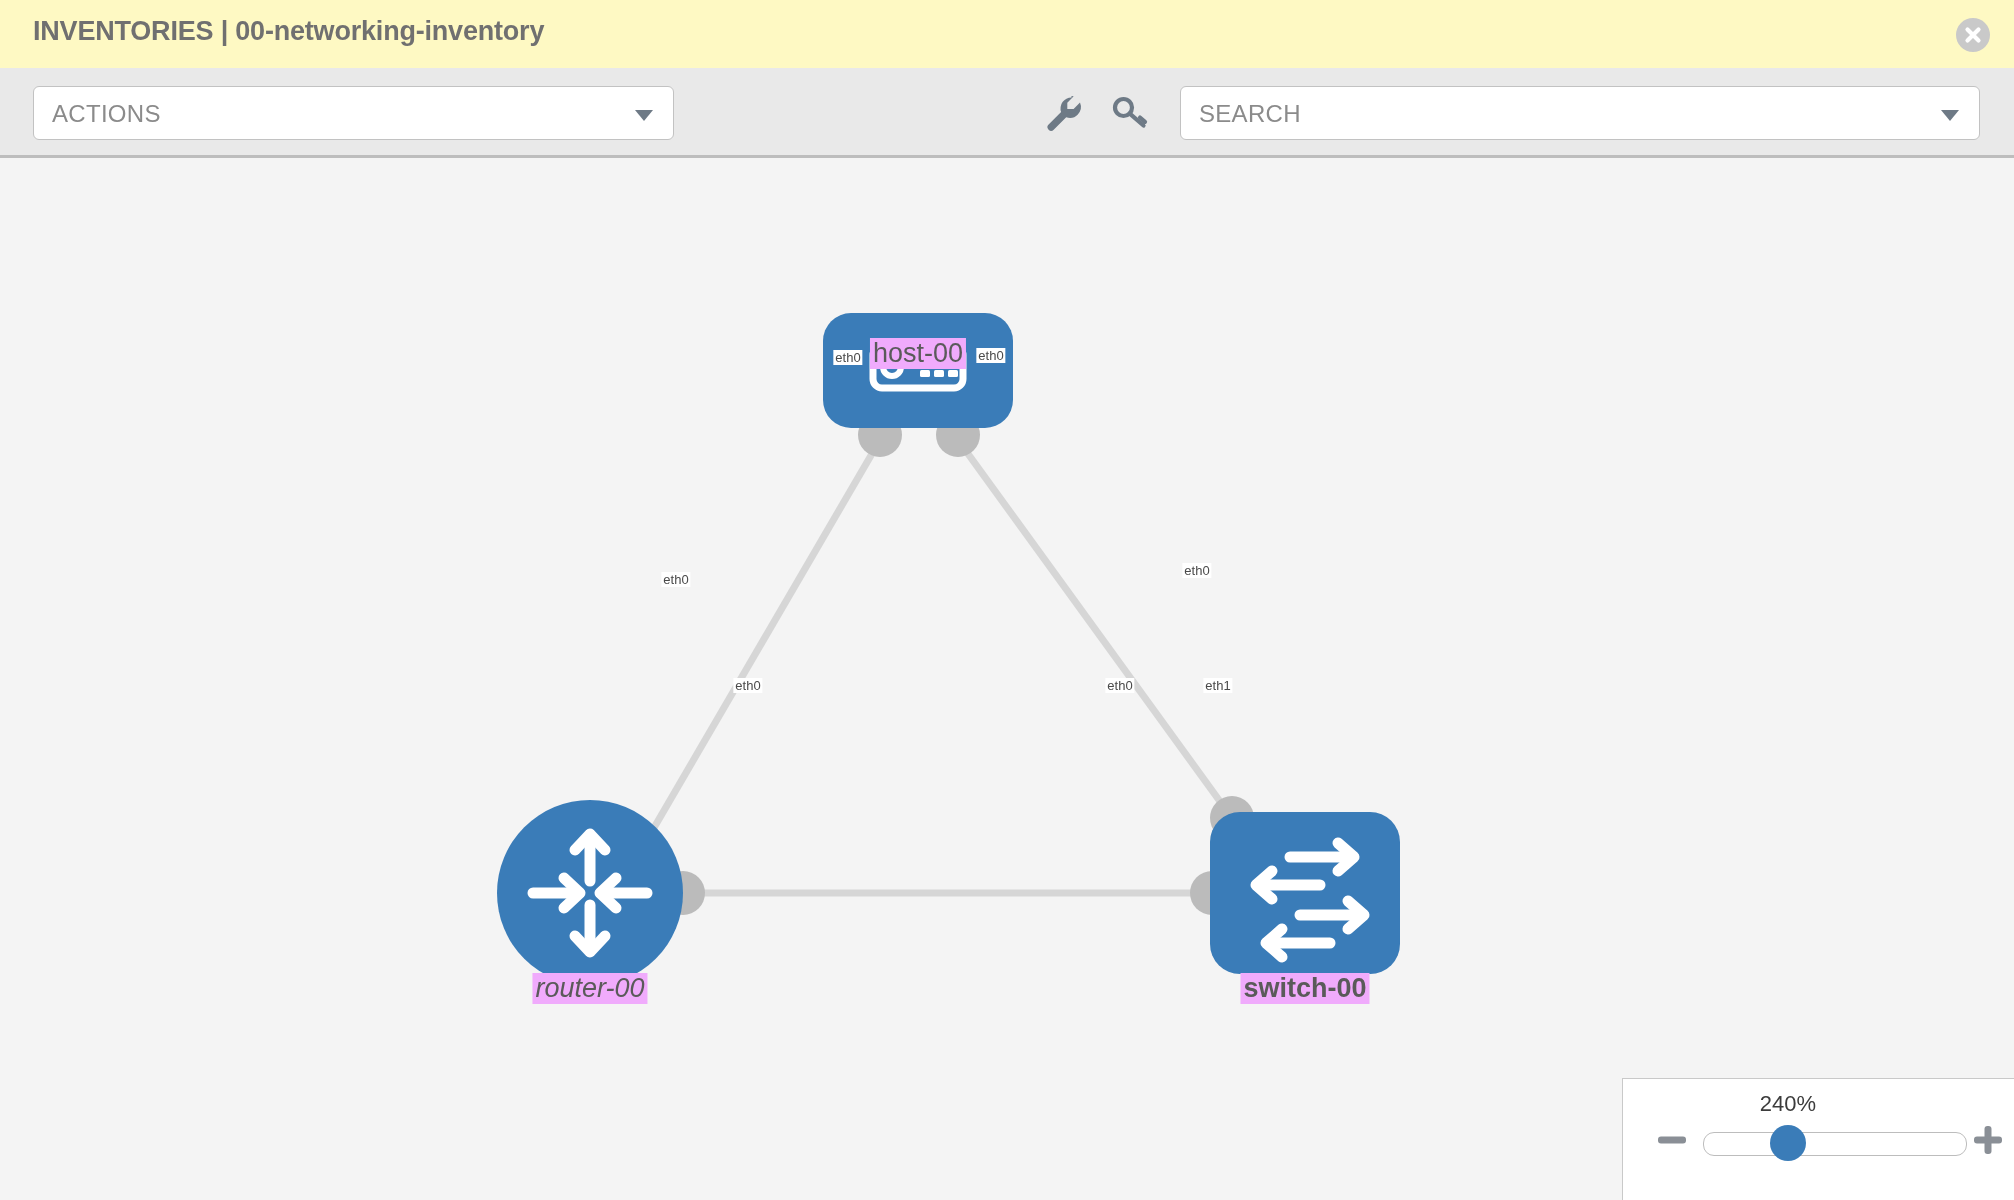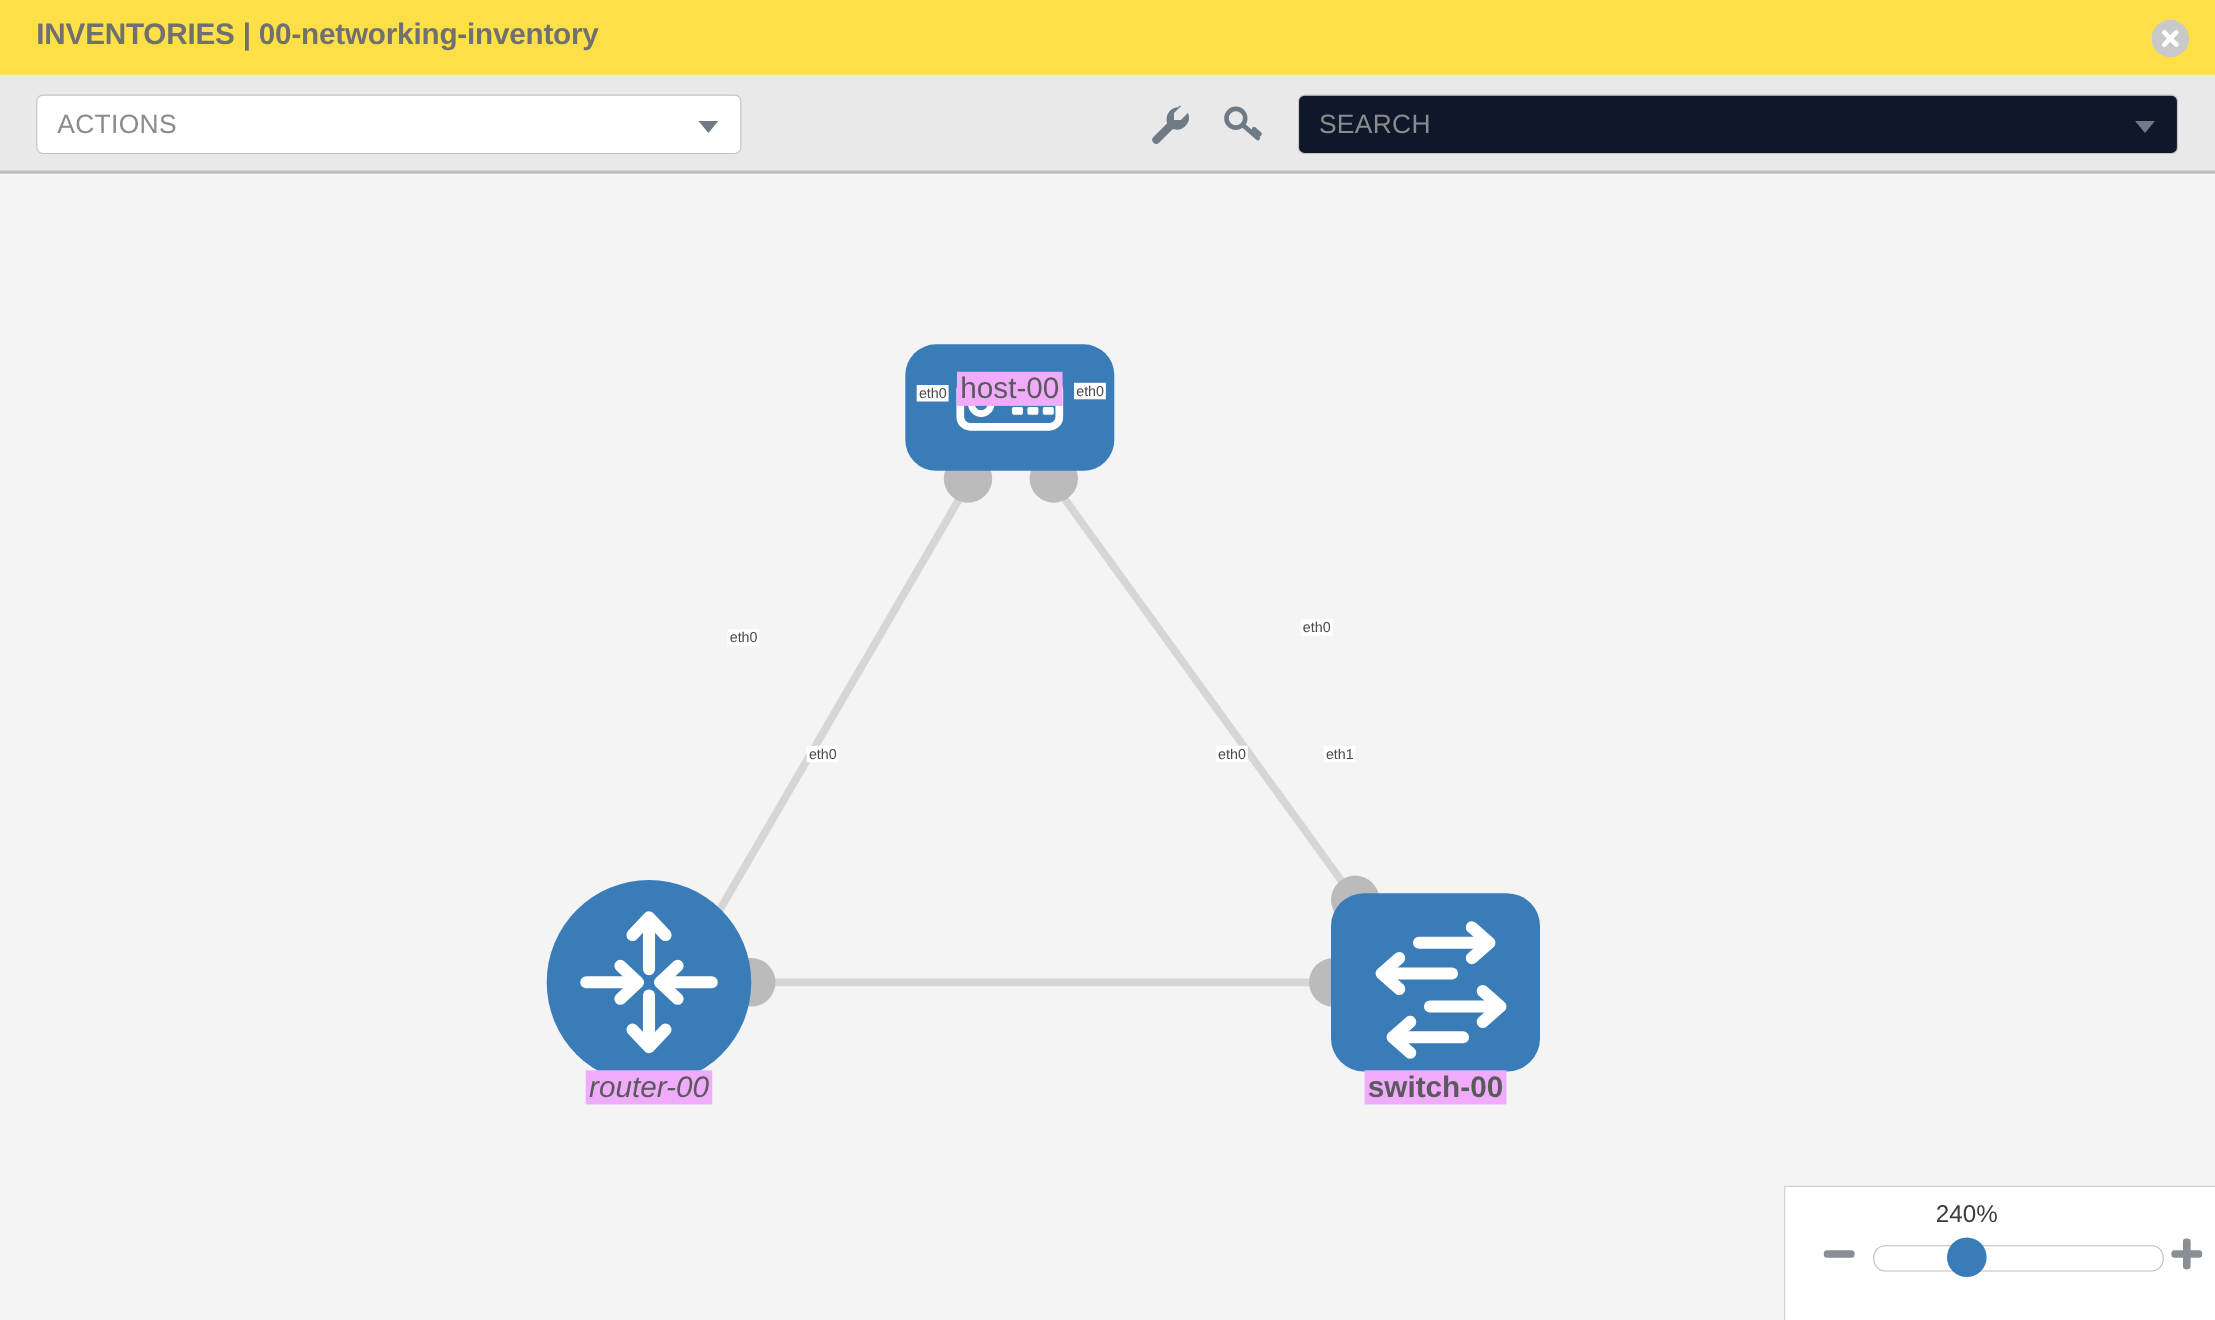--- a/index.html
+++ b/index.html
@@ -17,21 +17,21 @@
     width: 2014px;
     height: 1200px;
     background: #f4f4f4;
   }
 
   
   .header {
     position: absolute;
     left: 0; top: 0;
     width: 2014px; height: 80px;
-    background: #fde047;
+    background: #fef9c3;
     box-sizing: border-box;
   }
   .page-title {
     position: absolute;
     left: 33px; top: 16px;
     font-size: 27px;
     font-weight: bold;
     color: #707070;
     letter-spacing: -0.2px;
     white-space: nowrap;
@@ -85,21 +85,21 @@
     width: 46px; height: 46px;
     cursor: pointer;
   }
   .tool-icon.wrench { left: 1040px; }
   .tool-icon.key    { left: 1107px; }
 
   .search-select {
     position: absolute;
     left: 1180px; top: 18px;
     width: 800px; height: 54px;
-    background: #0f172a;
+    background: #ffffff;
     border: 1px solid #c2c2c2;
     border-radius: 6px;
     box-sizing: border-box;
     cursor: text;
   }
   .search-select .sel-label {
     position: absolute;
     left: 18px; top: 13px;
     font-size: 24px;
     color: #8b8b8b;

